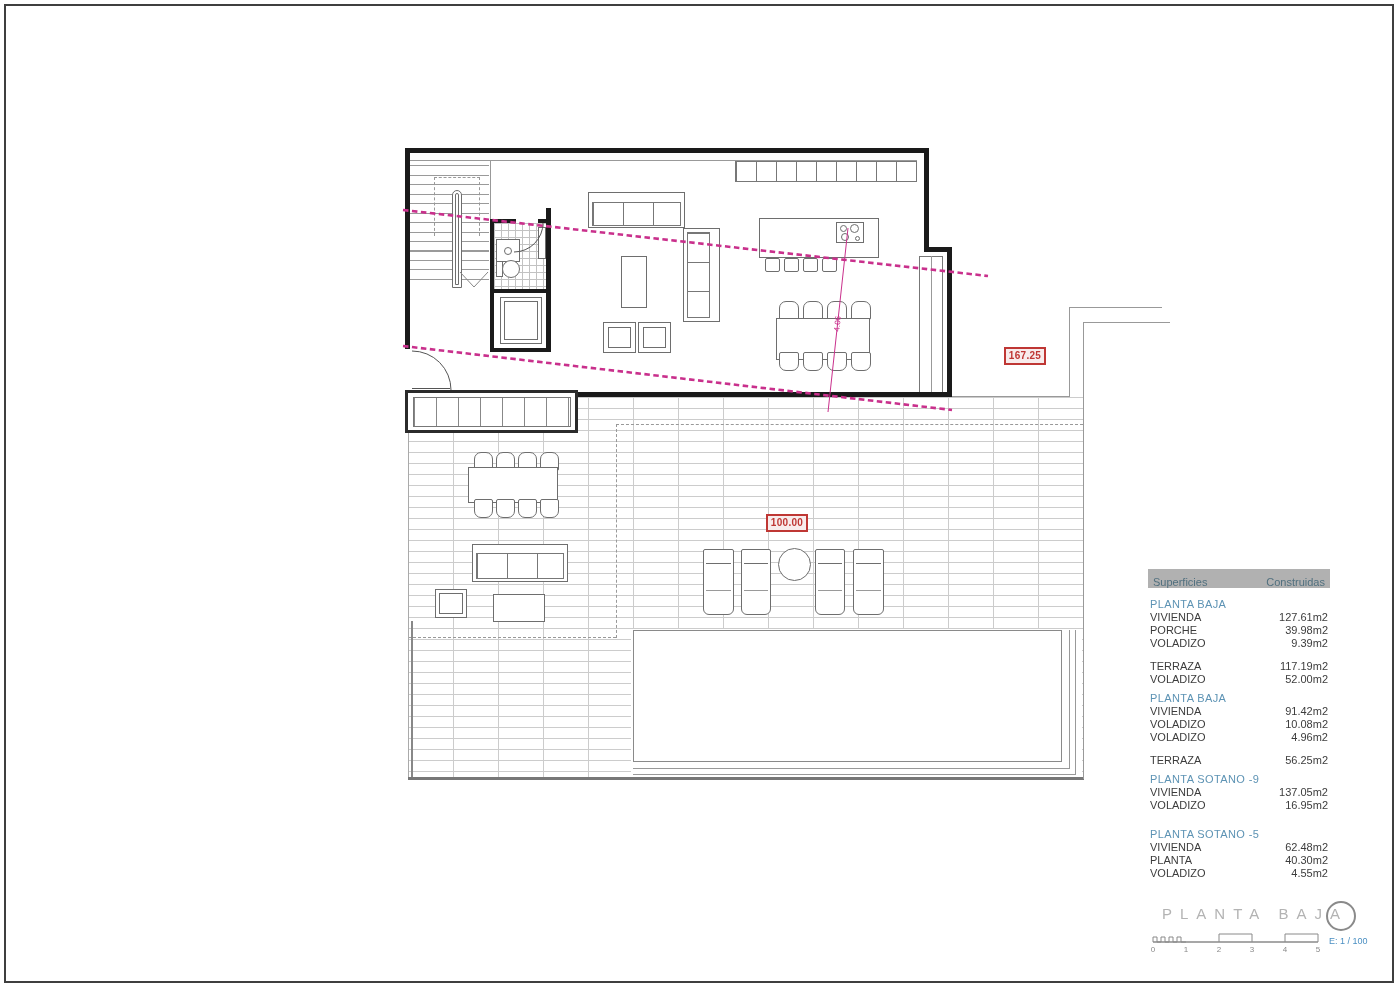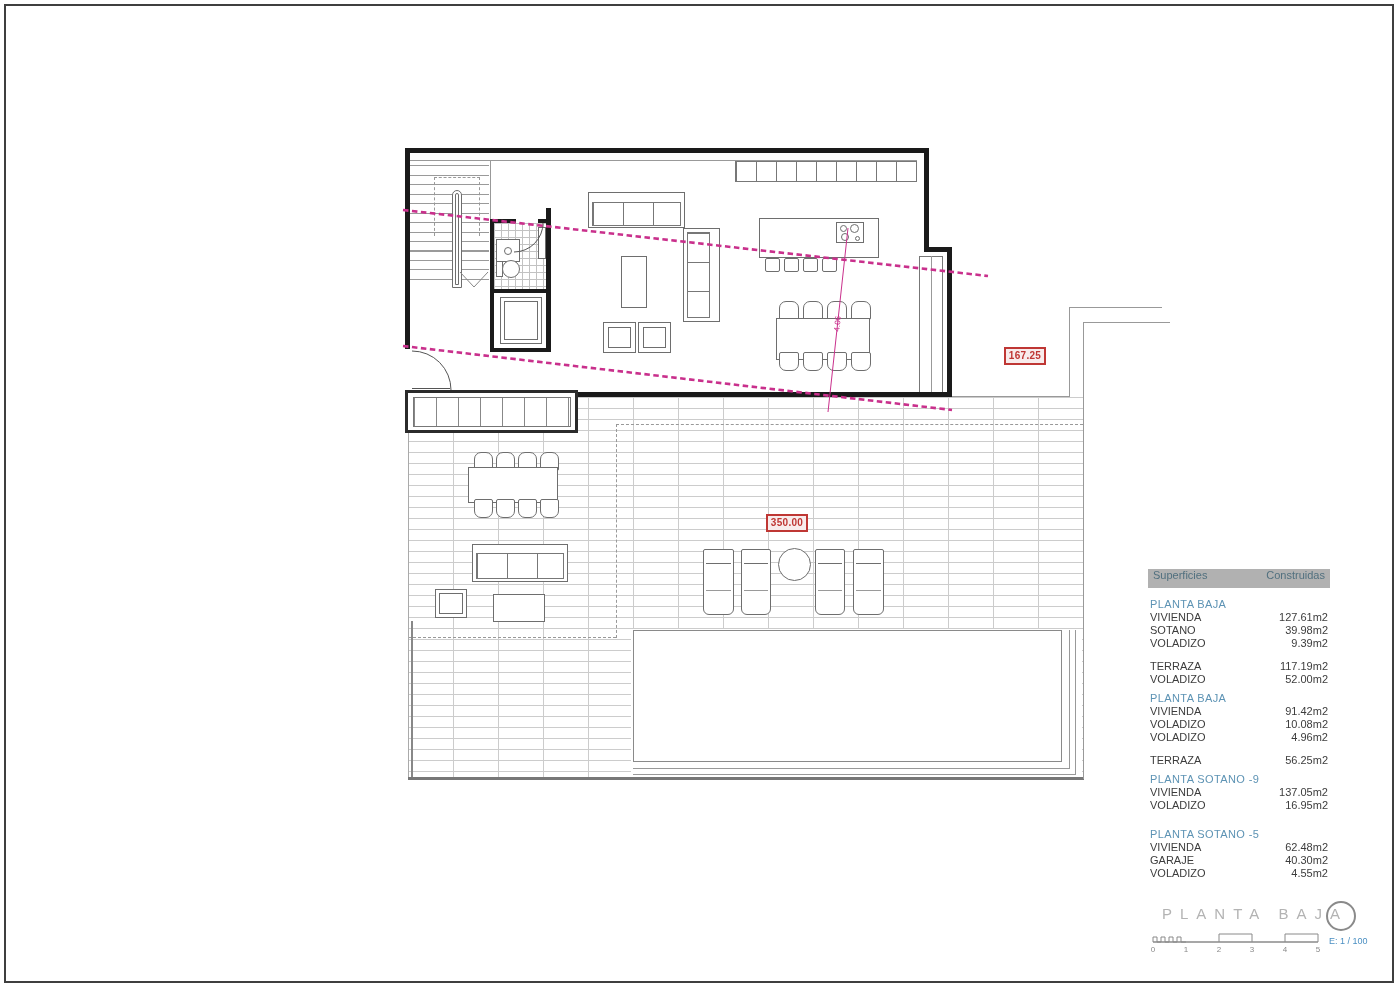--- a/index.html
+++ b/index.html
@@ -34,21 +34,21 @@
   #planter>div{position:absolute;left:5px;top:4px;width:156px;height:28px;border:1px solid #777;
      background-image:repeating-linear-gradient(to right,#888 0,#888 1px,transparent 1px,transparent 22px);}
   .lounger{position:absolute;border:1px solid #6e6e6e;background:#fff;border-radius:2px 2px 6px 6px;box-sizing:border-box;}
   .lounger>i{position:absolute;left:7%;top:13px;width:86%;height:1px;background:#6e6e6e;}
   .lounger>b{position:absolute;left:7%;top:40px;width:86%;height:1px;background:#9a9a9a;}
   .elev{position:absolute;width:38px;height:14px;line-height:14px;text-align:center;
      border:2px solid var(--elev-red);background:#f8ecec;color:var(--elev-red);
      font-size:10px;font-weight:bold;letter-spacing:.3px;}
   
   #tbl-head{left:1148px;top:569px;width:182px;height:19px;background:#b1b1b1;color:var(--header-text);
-     font-size:11px;display:flex;justify-content:space-between;align-items:flex-start;padding:0 5px;box-sizing:border-box;}
+     font-size:11px;display:flex;justify-content:space-between;align-items:flex-end;padding:0 5px;box-sizing:border-box;}
   #tbl-rows{left:1148px;top:592px;width:182px;color:#3c3c3c;font-size:11px;}
   .t-row,.t-section{display:flex;justify-content:space-between;line-height:13px;padding:0 2px;}
   .t-section{color:var(--table-blue);margin-top:6px;letter-spacing:.4px;}
   .t-gap{height:10px;}
   
   #tb-title{left:1162px;top:905px;font-size:15px;letter-spacing:8px;color:var(--title-gray);white-space:nowrap;}
   #tb-circle{left:1326px;top:901px;width:30px;height:30px;border:2px solid #8a8a8a;border-radius:50%;box-sizing:border-box;}
   #scale-label{left:1329px;top:936px;font-size:9px;color:var(--scale-blue);}
   .tick{position:absolute;top:945px;width:8px;text-align:center;font-size:8px;color:#8a8a8a;}
   svg{position:absolute;left:0;top:0;}
@@ -197,37 +197,37 @@
     <path d="M412,351 A39,39 0 0 1 451,390" fill="none" stroke="#555" stroke-width="1"></path>
     <path d="M543,223 A29,29 0 0 1 514,252" fill="none" stroke="#555" stroke-width="1"></path>
     <path d="M460,272 L474,287 L488,272" fill="none" stroke="#888" stroke-width="1"></path>
     <path d="M403,210 L988,276" fill="none" style="stroke:var(--accent-magenta)" stroke-width="2.6" stroke-dasharray="5.5,3.5"></path>
     <path d="M403,346 L952,410" fill="none" style="stroke:var(--accent-magenta)" stroke-width="2.6" stroke-dasharray="5.5,3.5"></path>
     <path d="M848,228 L828,412" fill="none" style="stroke:var(--accent-magenta)" stroke-width="1"></path>
     <text x="840" y="324" transform="rotate(-84 840 324)" text-anchor="middle" font-size="8" style="fill:var(--accent-magenta)">4.06</text>
   </svg>
 
   <div class="elev" style="left:1004px;top:347px;">167.25</div>
-  <div class="elev" style="left:766px;top:514px;">350.00</div>
+  <div class="elev" style="left:766px;top:514px;">100.00</div>
 
   <div class="abs" id="tbl-head">
     <span>Superficies</span>
     <span>Construidas</span>
   </div>
   <div class="abs" id="tbl-rows">
       <div class="t-section">
       <span class="t-label">PLANTA BAJA</span>
       <span class="t-value"></span>
     </div>
       <div class="t-row">
       <span class="t-label">VIVIENDA</span>
       <span class="t-value">127.61m2</span>
     </div>
       <div class="t-row">
-      <span class="t-label">SOTANO</span>
+      <span class="t-label">PORCHE</span>
       <span class="t-value">39.98m2</span>
     </div>
       <div class="t-row">
       <span class="t-label">VOLADIZO</span>
       <span class="t-value">9.39m2</span>
     </div>
       <div class="t-gap">
       <span class="t-label"></span>
       <span class="t-value"></span>
     </div>
@@ -281,21 +281,21 @@
     </div>
       <div class="t-section">
       <span class="t-label">PLANTA SOTANO -5</span>
       <span class="t-value"></span>
     </div>
       <div class="t-row">
       <span class="t-label">VIVIENDA</span>
       <span class="t-value">62.48m2</span>
     </div>
       <div class="t-row">
-      <span class="t-label">GARAJE</span>
+      <span class="t-label">PLANTA</span>
       <span class="t-value">40.30m2</span>
     </div>
       <div class="t-row">
       <span class="t-label">VOLADIZO</span>
       <span class="t-value">4.55m2</span>
     </div>
     </div>
 
   <div class="abs" id="tb-title">PLANTA BAJA</div>
   <div class="abs" id="tb-circle"></div>

